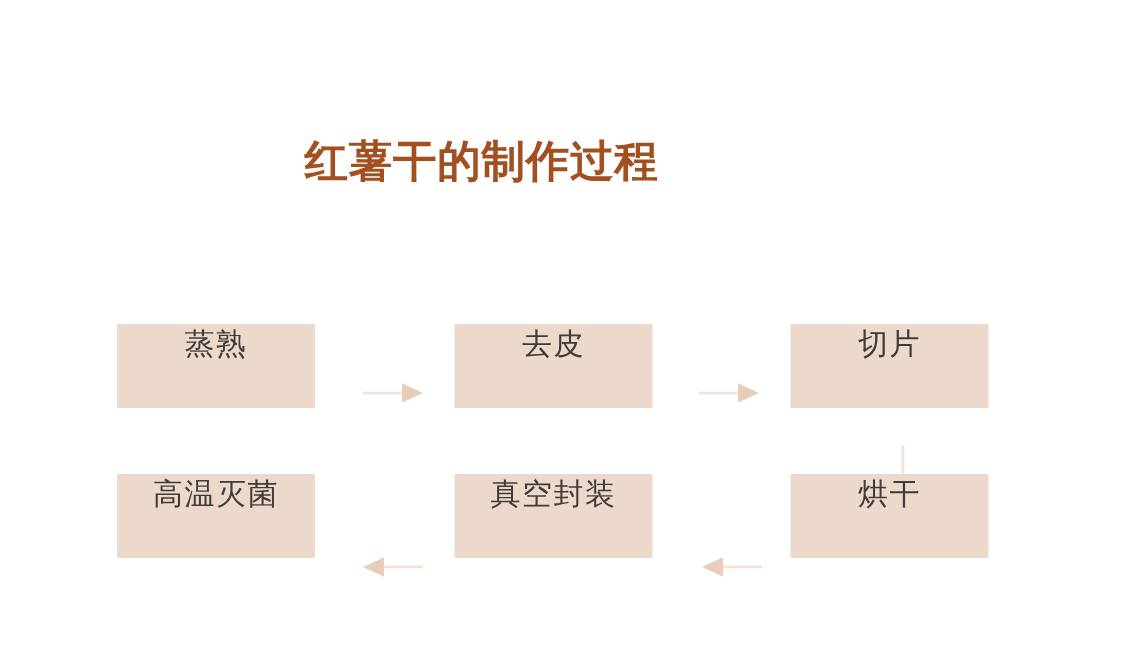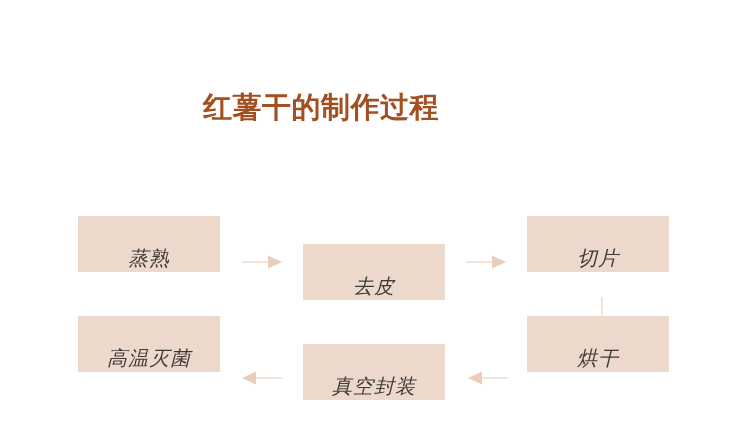--- a/index.html
+++ b/index.html
@@ -30,37 +30,36 @@
     width: 642px;
     margin: 0;
     text-align: center;
     font-size: 29px;
     font-weight: bold;
     letter-spacing: 0.5px;
     color: var(--title-color, #a2501f);
   }
   .box {
     position: absolute;
-    width: 142px;
+    width: 132px;
     height: 56px;
     background: var(--box-bg, #ecd9cb);
     display: flex;
-    align-items: flex-end;
+    align-items: flex-start;
     justify-content: center;
-    font-style: italic;
   }
   .box span {
     font-size: 20px;
     letter-spacing: 1px;
     color: var(--step-text-color, #3f3b39);
   }
   .r1 { top: 216px; }
   .r2 { top: 316px; }
   .c1 { left: 78px; }
-  .c2 { left: 303px; margin-top: 28px; }
+  .c2 { left: 303px; }
   .c3 { left: 527px; }
 
   .arrow { position: absolute; display: block; mix-blend-mode: multiply; }
   .arrow .shaft { fill: var(--arrow-shaft-color, #f3e1d3); }
   .arrow .head  { fill: var(--arrow-head-color, #e9cdba); }
   .arrow-r1 { left: 242px; top: 254px; }
   .arrow-r2 { left: 466px; top: 254px; }
   .arrow-dn { left: 593px; top: 297px; }
   .arrow-l1 { left: 468px; top: 370px; }
   .arrow-l2 { left: 242px; top: 370px; }

